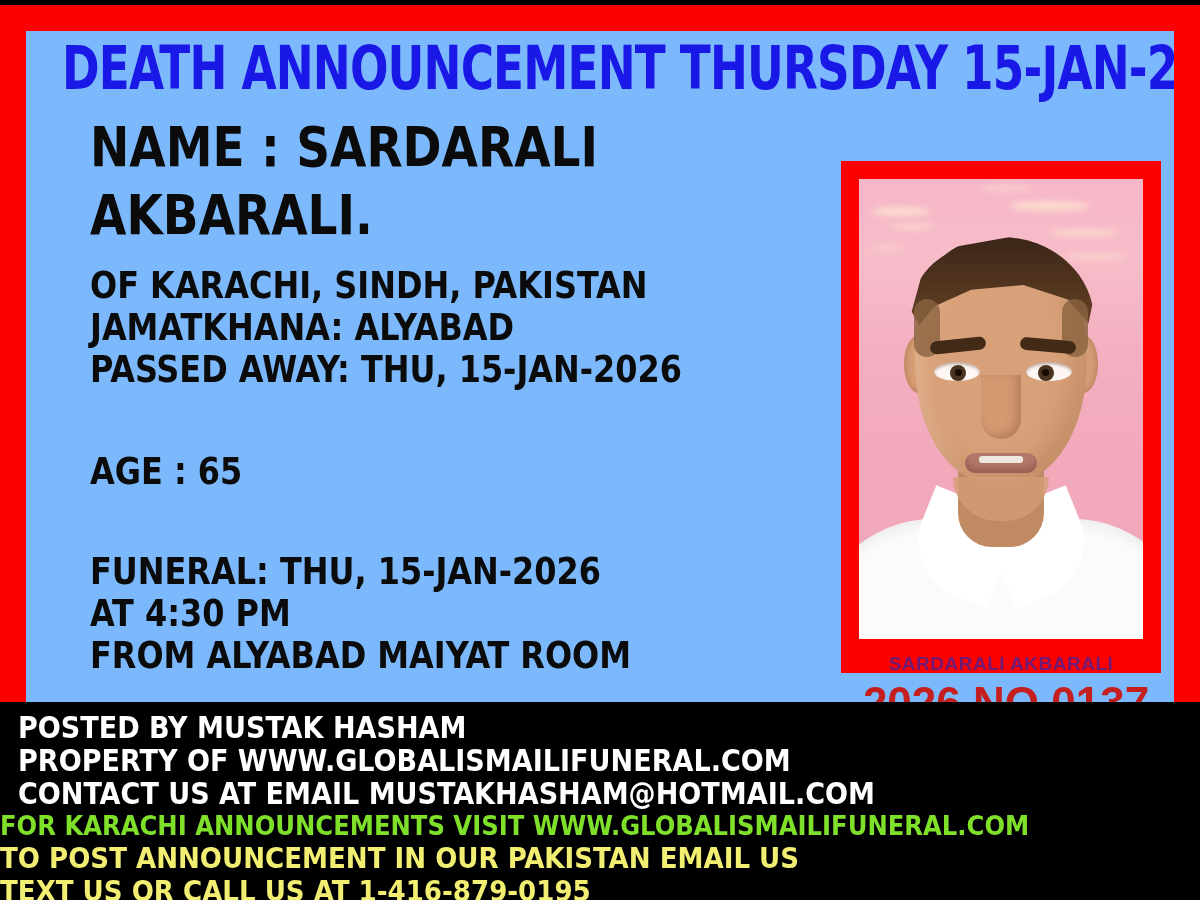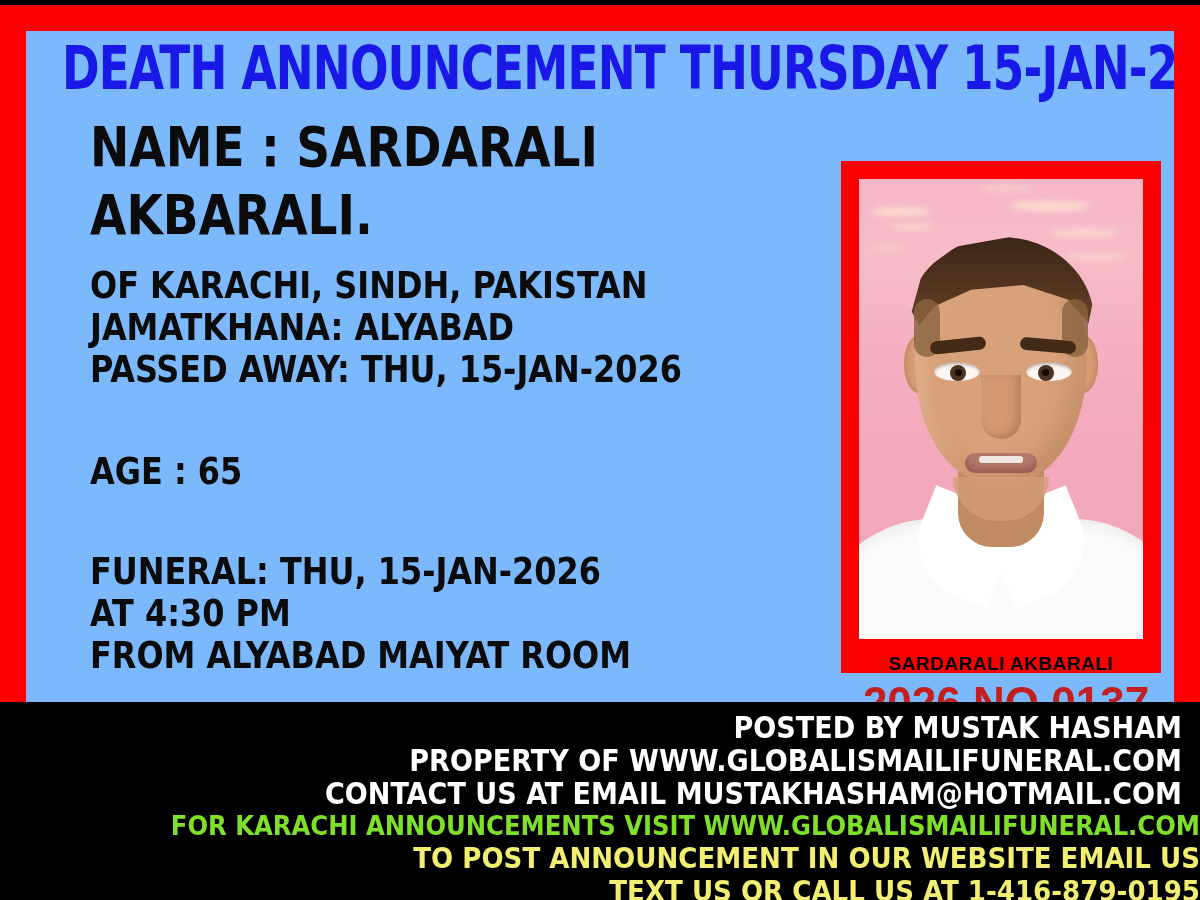--- a/index.html
+++ b/index.html
@@ -149,35 +149,35 @@
     box-shadow:inset 0 -5px 7px rgba(120,60,55,.45);
   }
   .teeth{position:absolute;left:50%;top:241px;transform:translateX(-50%);width:44px;height:7px;background:#eee7df;border-radius:3px;}
   .chin{
     position:absolute;left:50%;top:262px;transform:translateX(-50%);
     width:96px;height:44px;background:#d49d75;border-radius:0 0 48px 48px;opacity:.75;
   }
 
   .photocaption{
     position:absolute;left:815px;top:620px;width:320px;height:26px;
-    color:#000000;font-weight:bold;font-size:19px;line-height:26px;
+    color:#701a75;font-weight:bold;font-size:19px;line-height:26px;
     text-align:center;letter-spacing:.5px;
     font-family:"Liberation Sans", sans-serif;
   }
   .refno{
     position:absolute;left:815px;top:648px;width:330px;
     color:#C41E1E;font-weight:bold;font-size:44px;line-height:48px;
     text-align:center;letter-spacing:0px;
     font-family:"Liberation Sans", sans-serif;
   }
 
   
   .footer{
     position:absolute;left:0;top:702px;width:1200px;height:198px;background:#000;
-    text-align:right;
+    text-align:left;
   }
   .f-white{
     color:#fff;font-weight:bold;
     font-family:"Liberation Sans Narrow","DejaVu Sans Condensed","Liberation Sans",sans-serif;
     font-size:31px;line-height:33px;
     transform:scaleX(0.97);
   }
   .f-green{
     color:#7FE02A;font-weight:bold;
     font-family:"Liberation Sans Narrow","DejaVu Sans Condensed","Liberation Sans",sans-serif;
@@ -268,17 +268,17 @@
 
     <div class="refno">2026 NO.0137</div>
 
   </div>
 
   <div class="footer">
     <div class="f-white f-top">POSTED BY MUSTAK HASHAM</div>
     <div class="f-white">PROPERTY OF WWW.GLOBALISMAILIFUNERAL.COM</div>
     <div class="f-white">CONTACT US AT EMAIL MUSTAKHASHAM@HOTMAIL.COM</div>
     <div class="f-green">FOR KARACHI ANNOUNCEMENTS VISIT WWW.GLOBALISMAILIFUNERAL.COM</div>
-    <div class="f-yellow">TO POST ANNOUNCEMENT IN OUR WEBSITE EMAIL US</div>
+    <div class="f-yellow">TO POST ANNOUNCEMENT IN OUR PAKISTAN EMAIL US</div>
     <div class="f-yellow">TEXT US OR CALL US AT 1-416-879-0195</div>
   </div>
 
 </div>
 
 </body></html>

